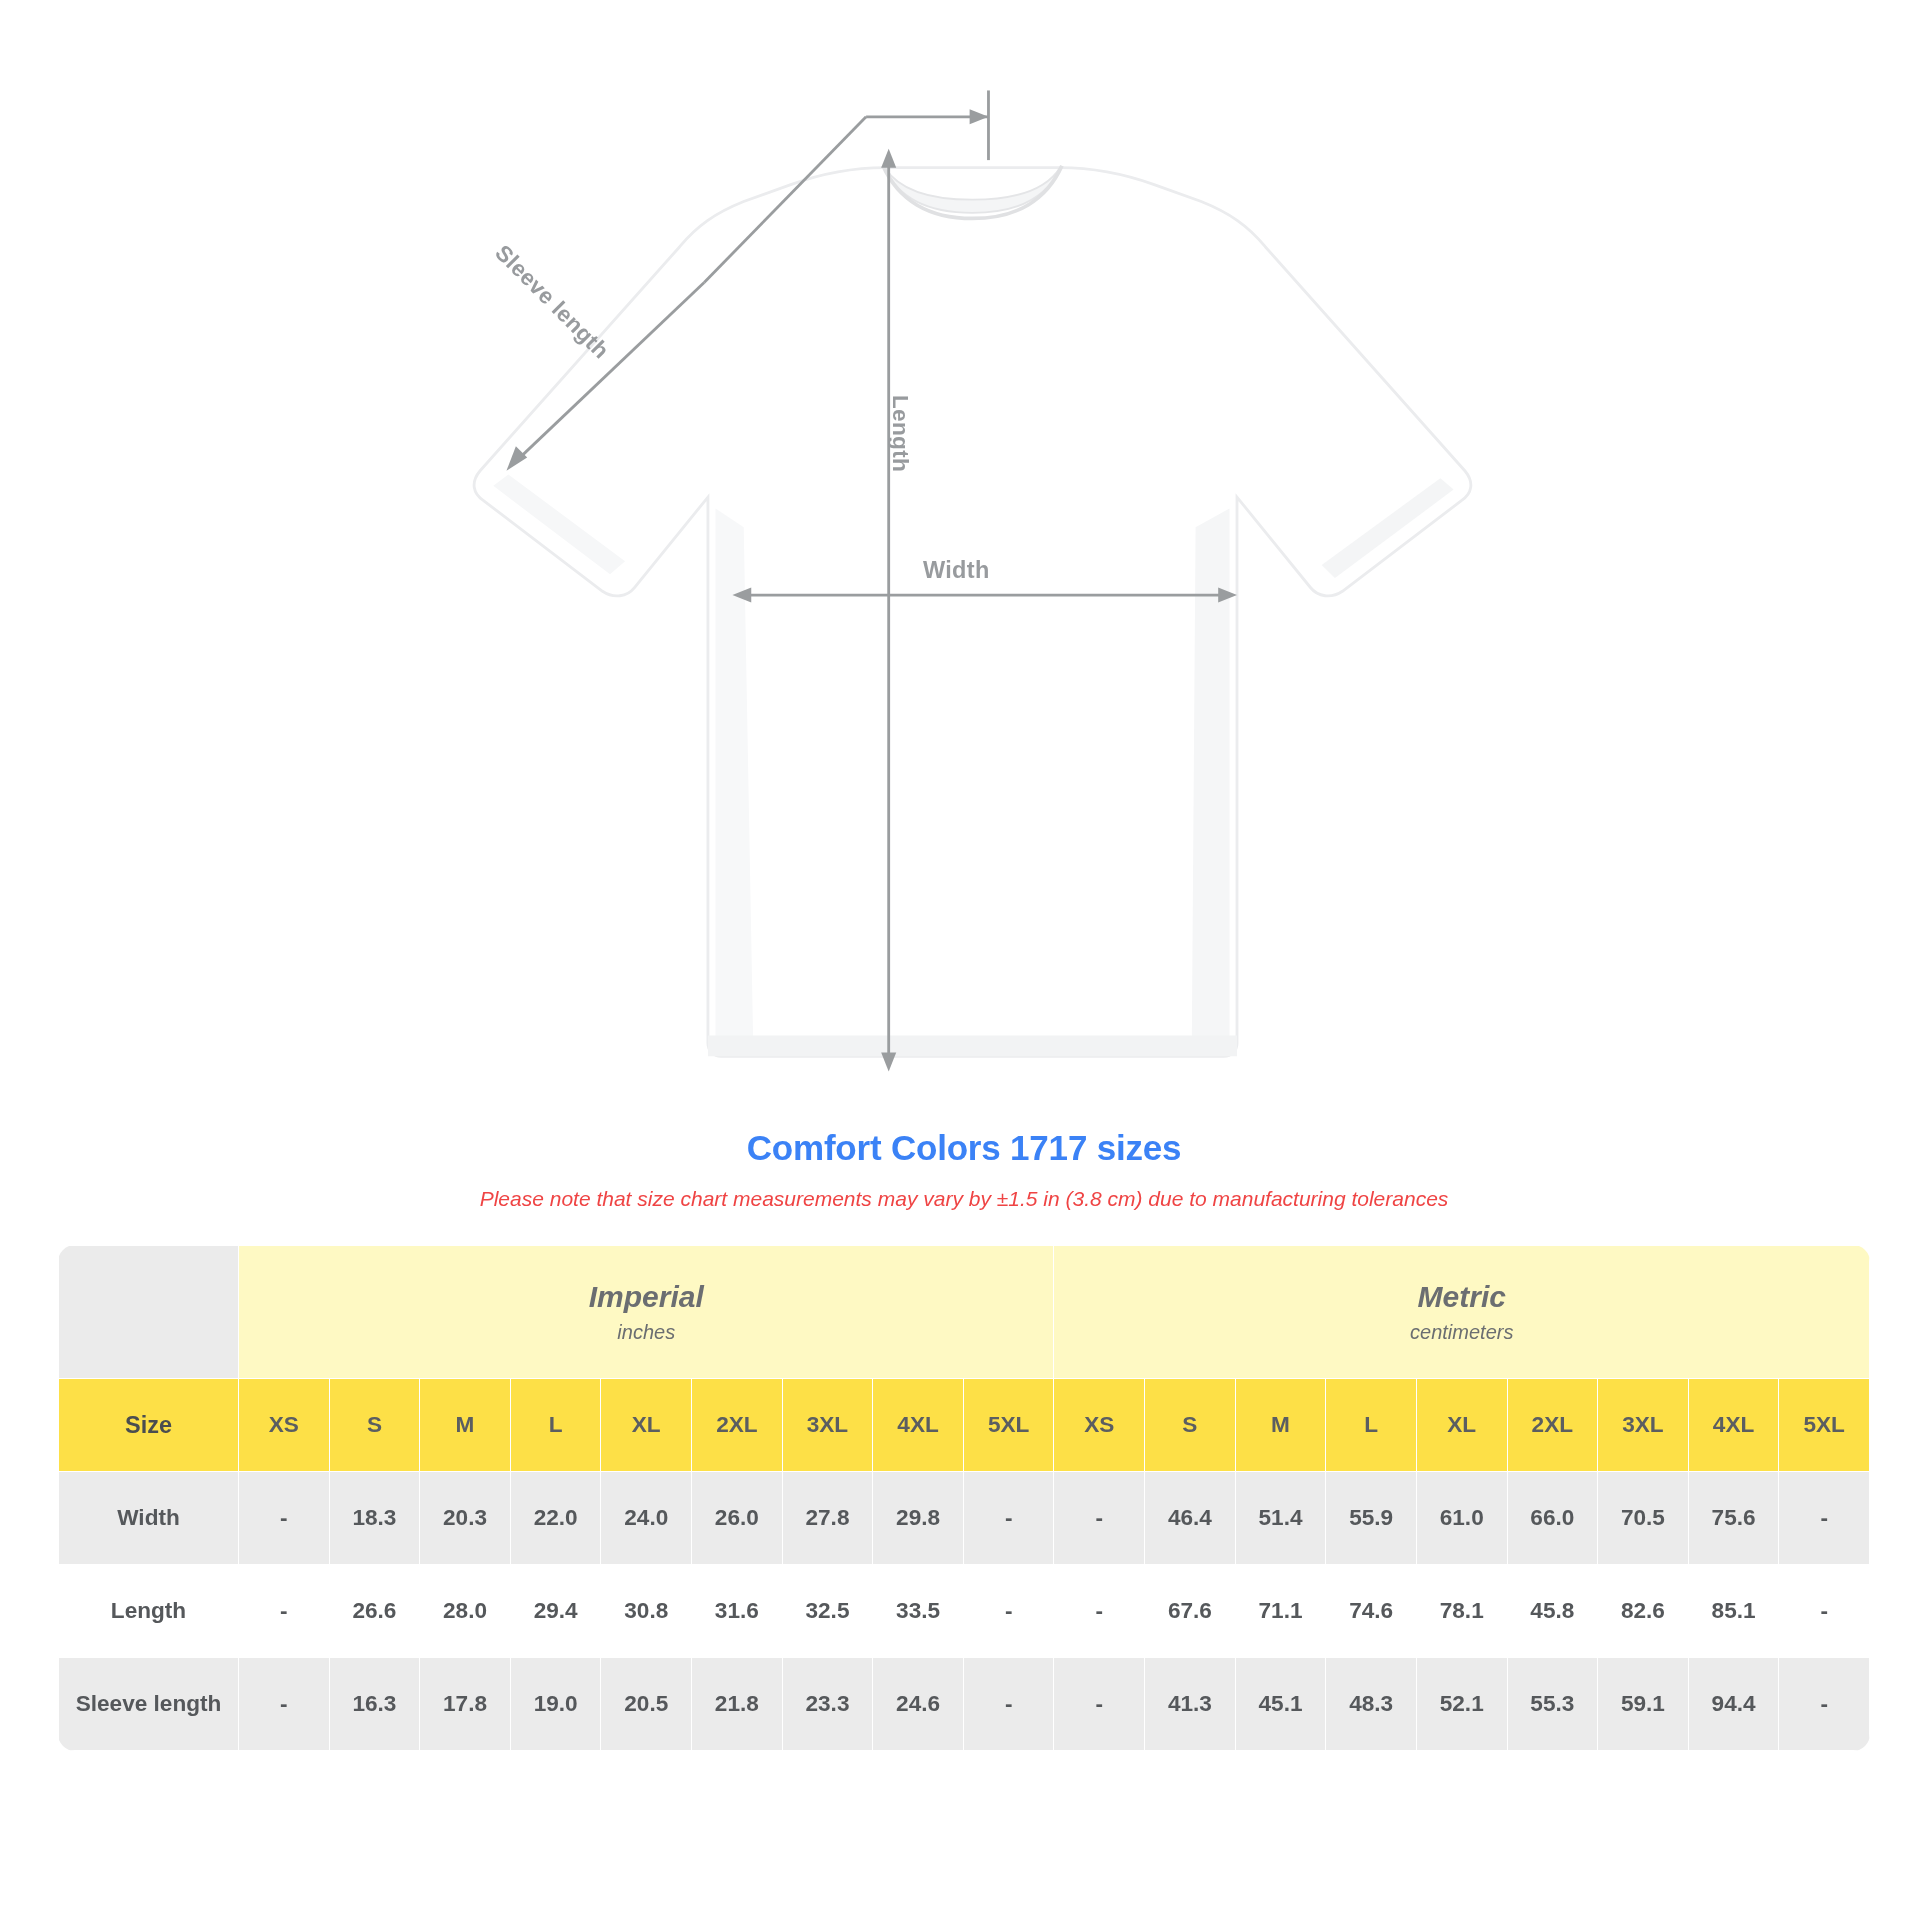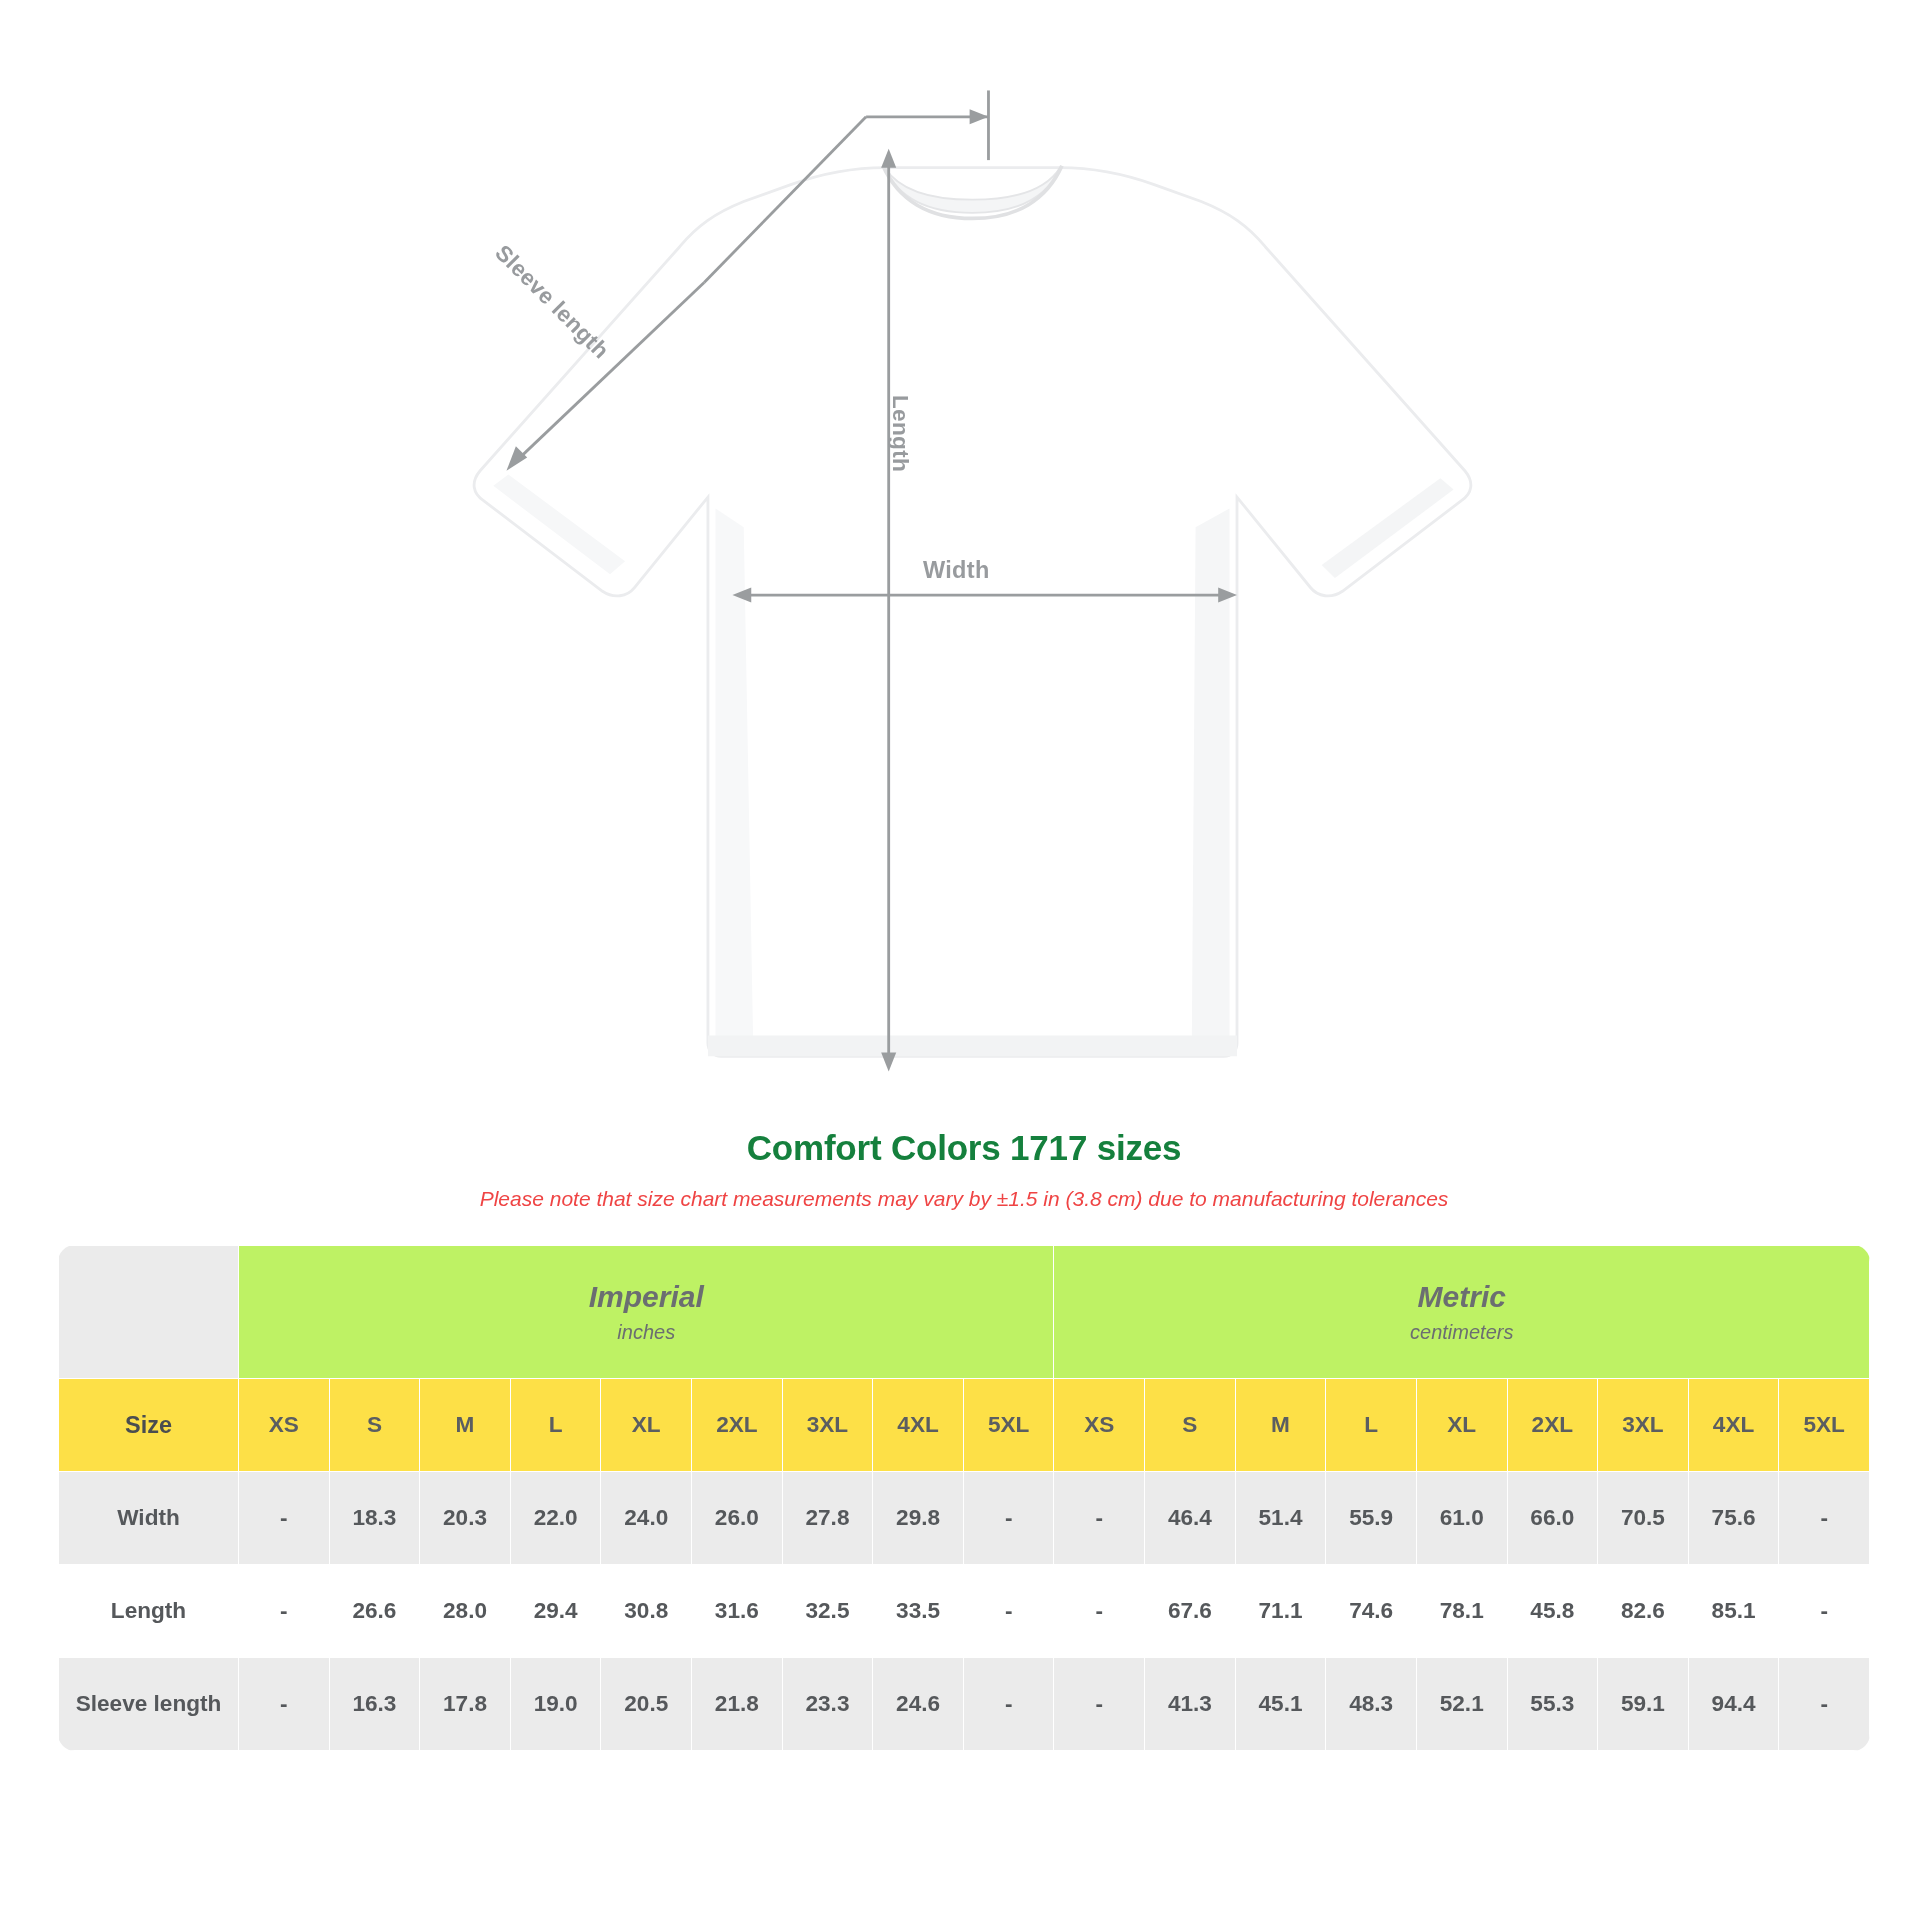--- a/index.html
+++ b/index.html
@@ -57,21 +57,21 @@
   }
 
   
   .title-block {
     text-align: center;
     margin-top: 17px;
   }
   .chart-title {
     font-size: 35px;
     font-weight: bold;
-    color: #15803d;
+    color: #3b82f6;
     letter-spacing: -0.2px;
   }
   .chart-note {
     font-size: 21px;
     font-style: italic;
     color: #ef4444;
     margin-top: 19px;
   }
 
   
@@ -86,21 +86,21 @@
     table-layout: fixed;
   }
   table.size-chart td,
   table.size-chart th {
     border: 0.9px solid #ffffff;
     text-align: center;
     font-weight: bold;
     color: #4a4d50;
   }
   .unit-head {
-    background: #bef264;
+    background: #fef9c3;
     height: 130px;
     vertical-align: middle;
   }
   .unit-head .unit-name {
     font-size: 30px;
     font-style: italic;
     font-weight: bold;
     color: #6b6e71;
   }
   .unit-head .unit-sub {

